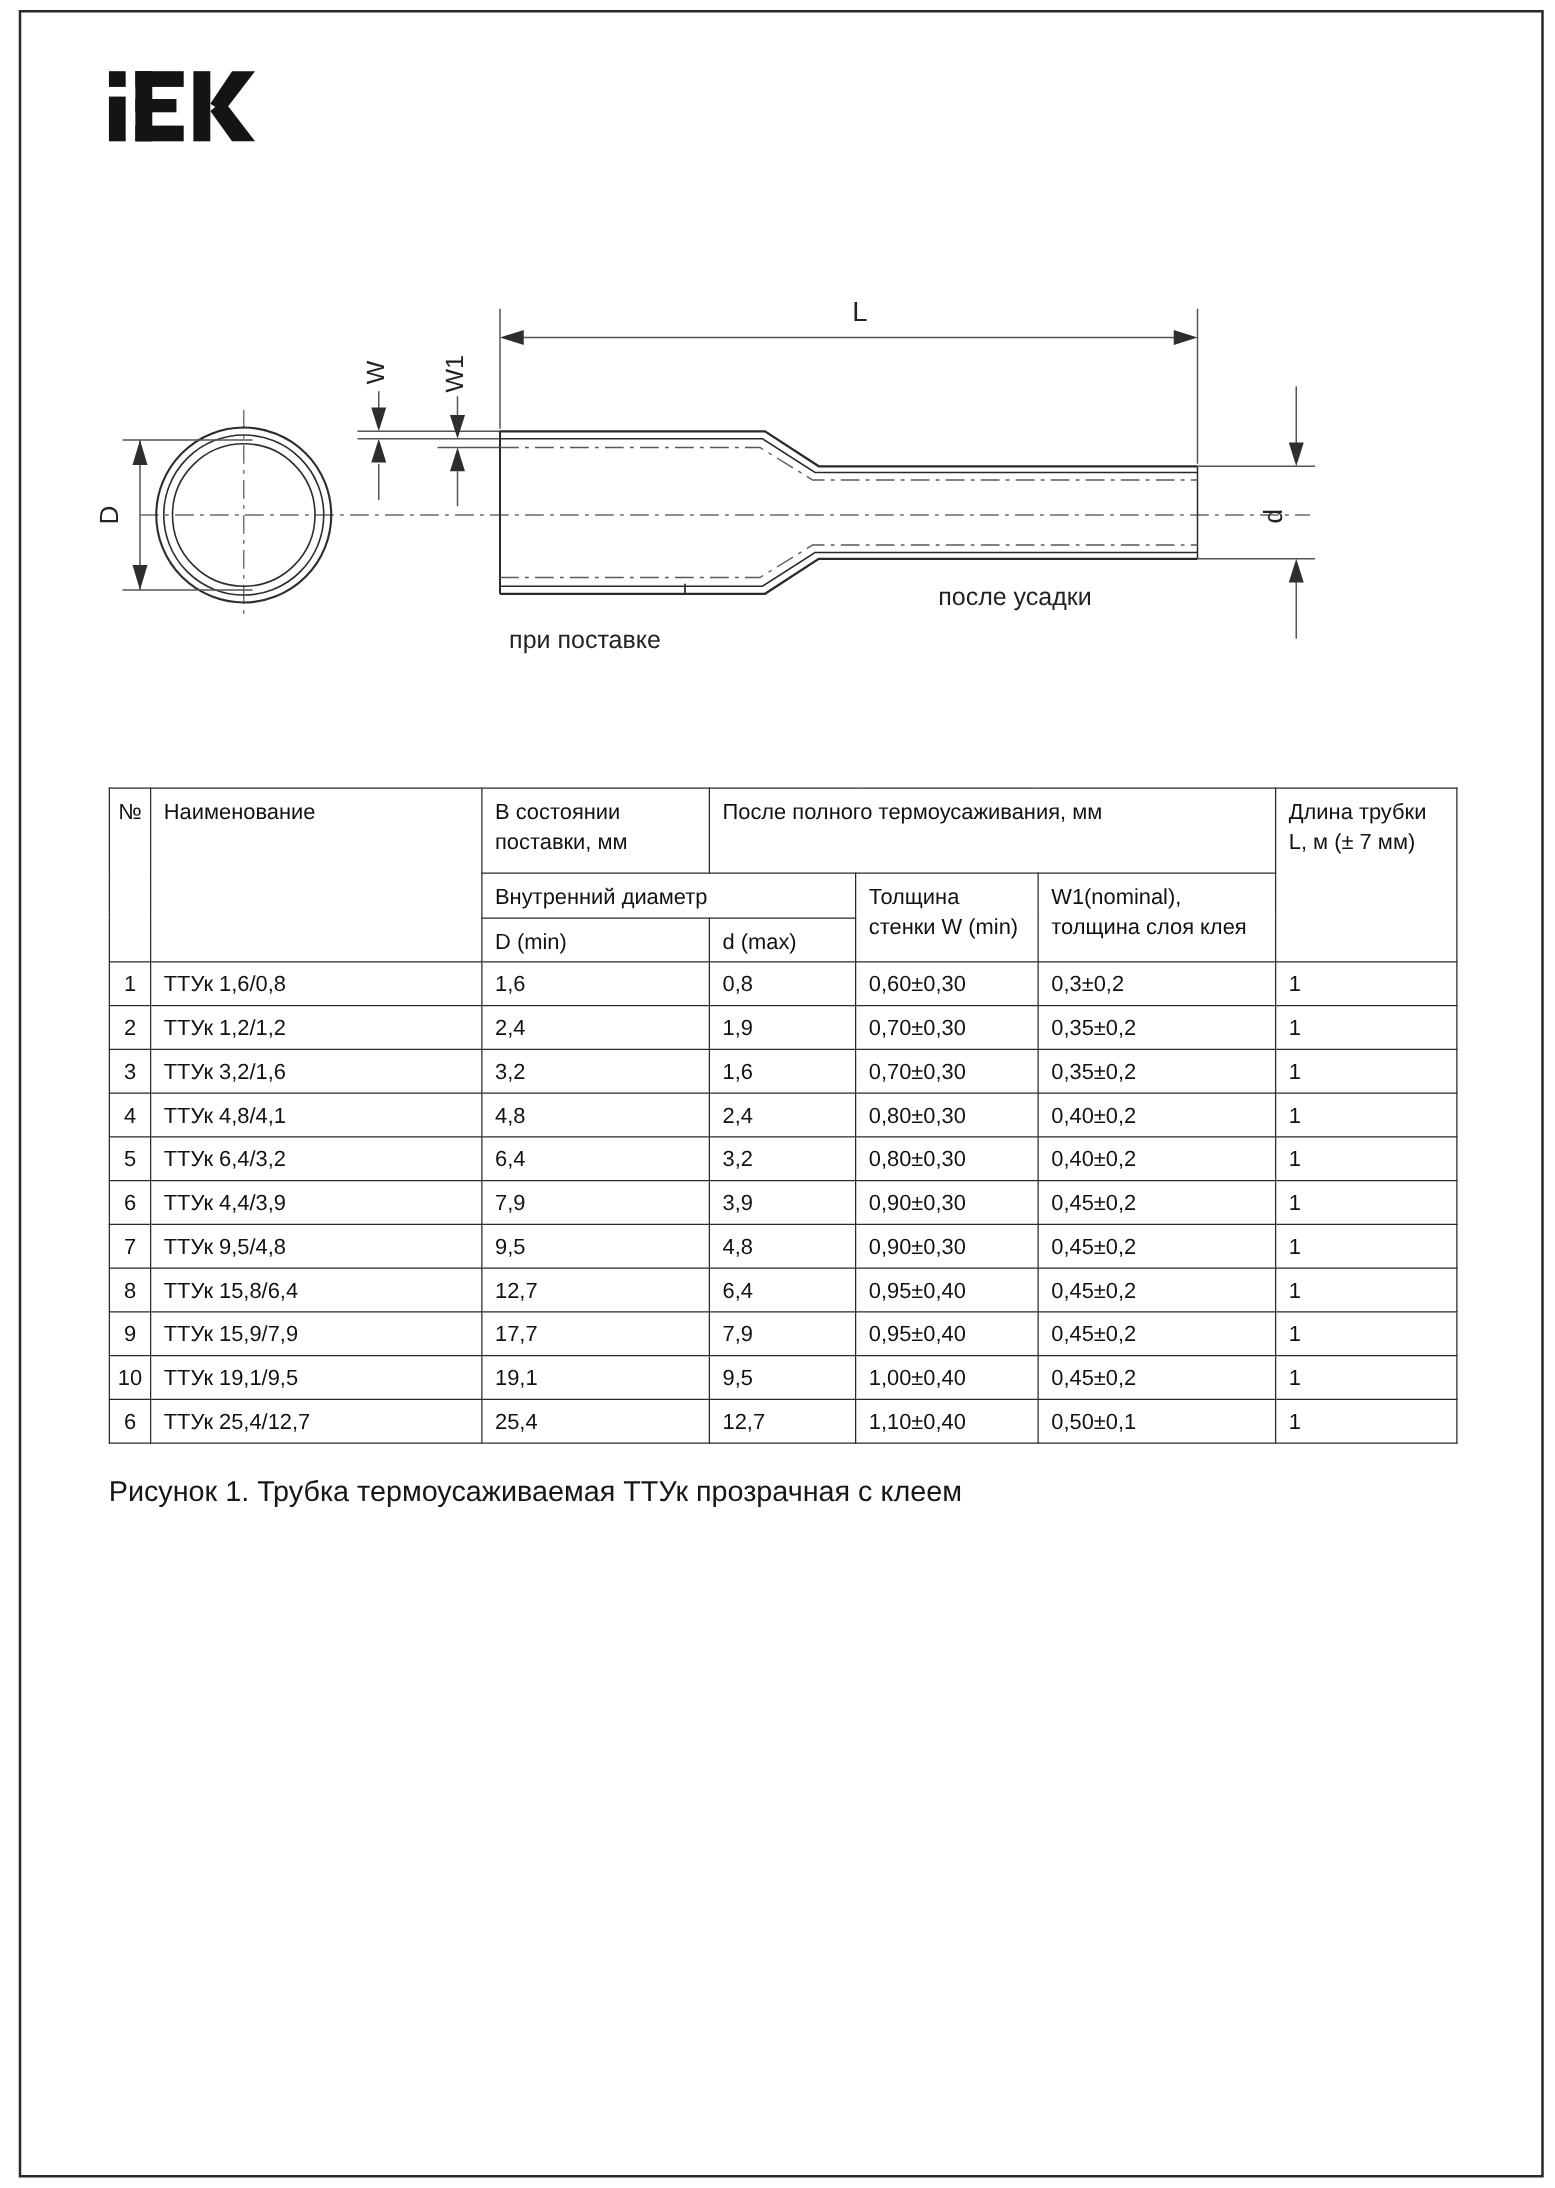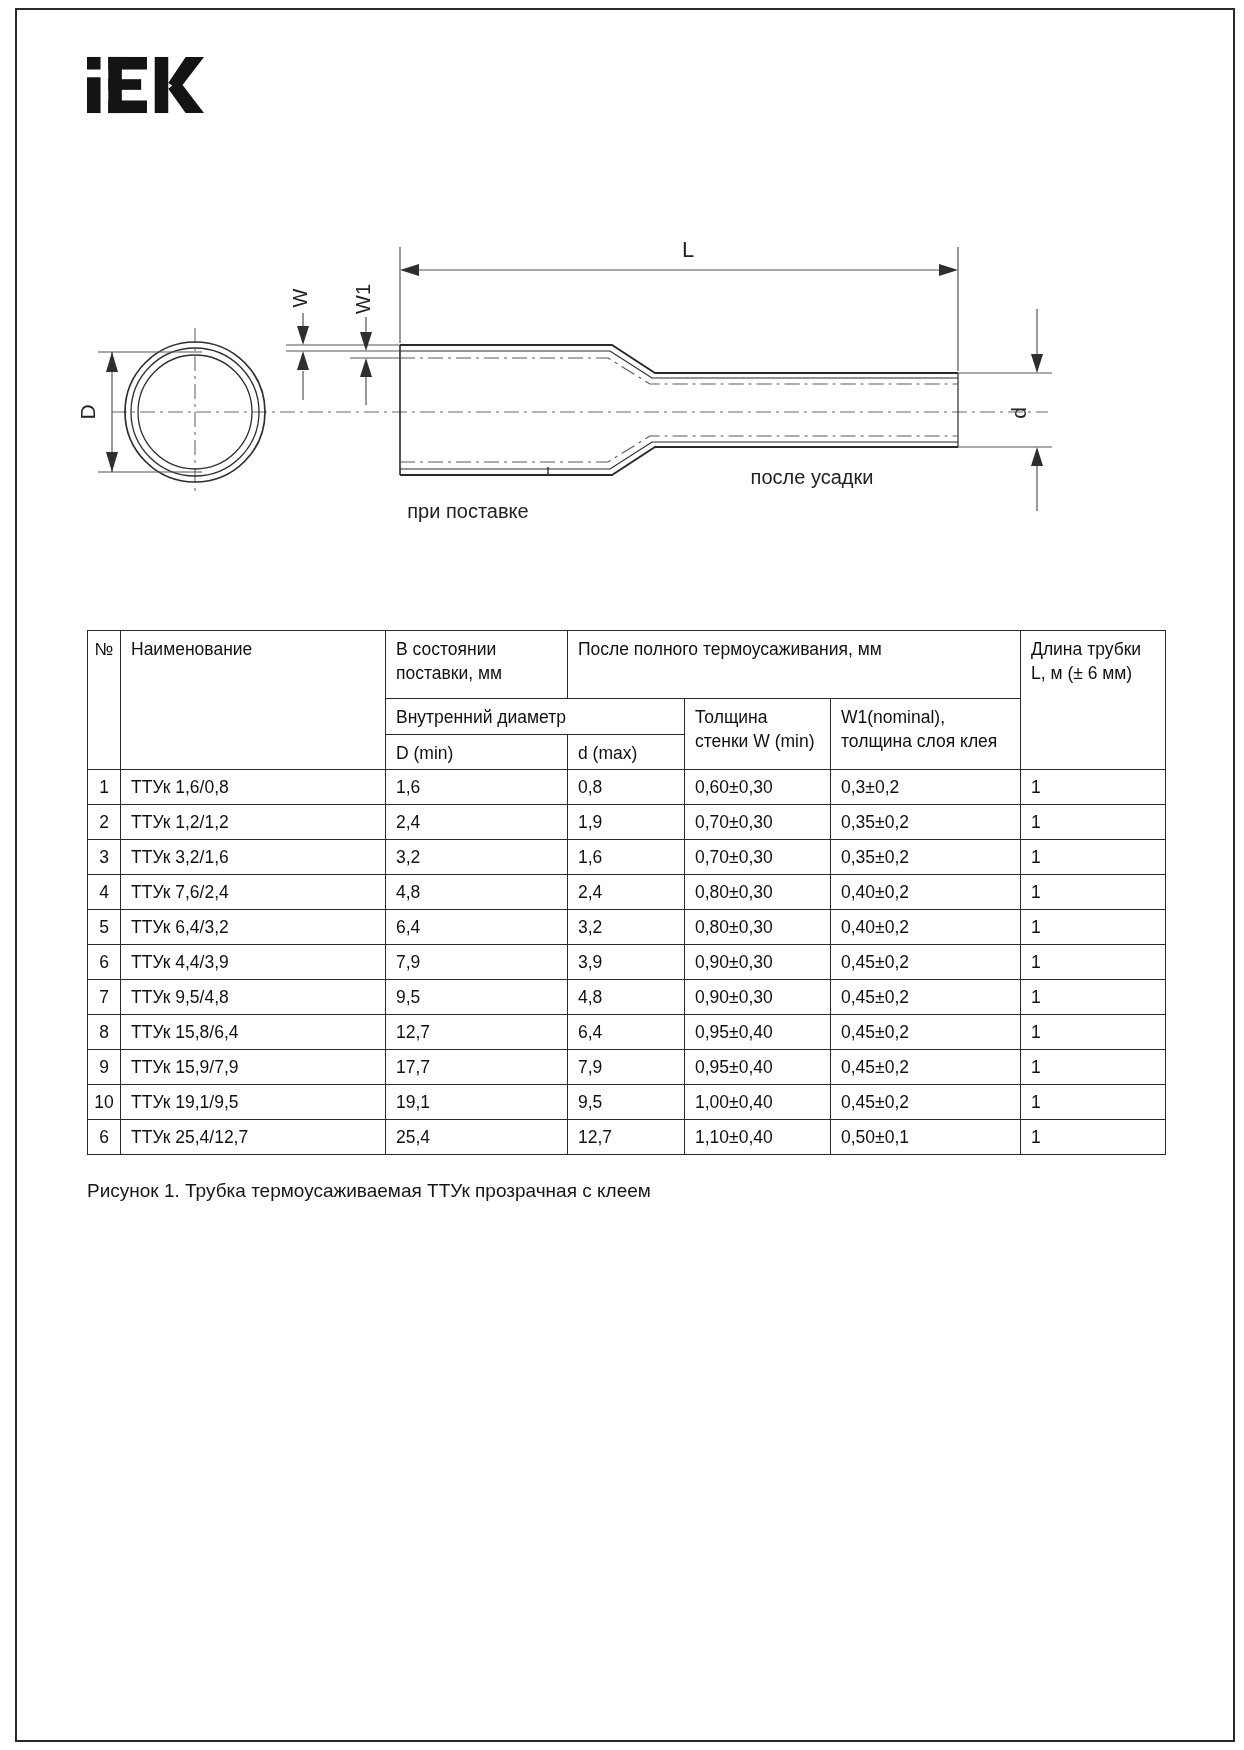--- a/index.html
+++ b/index.html
@@ -23,21 +23,21 @@
     border:1.6px solid #2b2b2b;font-weight:normal;text-align:left;
     box-sizing:border-box;
   }
   .spec-table th{vertical-align:top;padding:7px 8px 4px 10px;line-height:1.35;}
   .spec-table td{height:35px;padding:2px 8px 2px 10px;vertical-align:middle;}
   .spec-table td:first-child{text-align:center;padding:2px 2px;}
   .spec-table thead tr.r1{height:68px;}
   .spec-table thead tr.r2{height:35px;}
   .spec-table thead tr.r3{height:34px;}
   .caption{
-    position:absolute;left:87px;top:1180px;font-size:19px;color:#161616;
+    position:absolute;left:87px;top:1180px;font-size:23px;color:#161616;
   }
 </style>
 </head>
 <body>
 
 <div class="frame"></div>
 
 <svg class="logo" viewBox="0 0 122 58" aria-label="IEK">
   <g fill="#141414">
     <rect x="0" y="0" width="14" height="13"></rect>
@@ -148,21 +148,21 @@
       <col style="width:146px">
       <col style="width:190px">
       <col style="width:145px">
   </colgroup>
   <thead>
     <tr class="r1">
       <th rowspan="3" style="text-align:center;padding-left:2px;padding-right:2px;">№</th>
       <th rowspan="3">Наименование</th>
       <th>В состоянии поставки, мм</th>
       <th colspan="3">После полного термоусаживания, мм</th>
-      <th rowspan="3">Длина трубки L, м (± 6 мм)</th>
+      <th rowspan="3">Длина трубки L, м (± 7 мм)</th>
     </tr>
     <tr class="r2">
       <th colspan="2">Внутренний диаметр</th>
       <th rowspan="2">Толщина стенки W (min)</th>
       <th rowspan="2">W1(nominal), толщина слоя клея</th>
     </tr>
     <tr class="r3">
       <th>D (min)</th>
       <th>d (max)</th>
     </tr>
@@ -190,21 +190,21 @@
         <td>3</td>
         <td>ТТУк 3,2/1,6</td>
         <td>3,2</td>
         <td>1,6</td>
         <td>0,70±0,30</td>
         <td>0,35±0,2</td>
         <td>1</td>
       </tr>
       <tr>
         <td>4</td>
-        <td>ТТУк 7,6/2,4</td>
+        <td>ТТУк 4,8/4,1</td>
         <td>4,8</td>
         <td>2,4</td>
         <td>0,80±0,30</td>
         <td>0,40±0,2</td>
         <td>1</td>
       </tr>
       <tr>
         <td>5</td>
         <td>ТТУк 6,4/3,2</td>
         <td>6,4</td>

